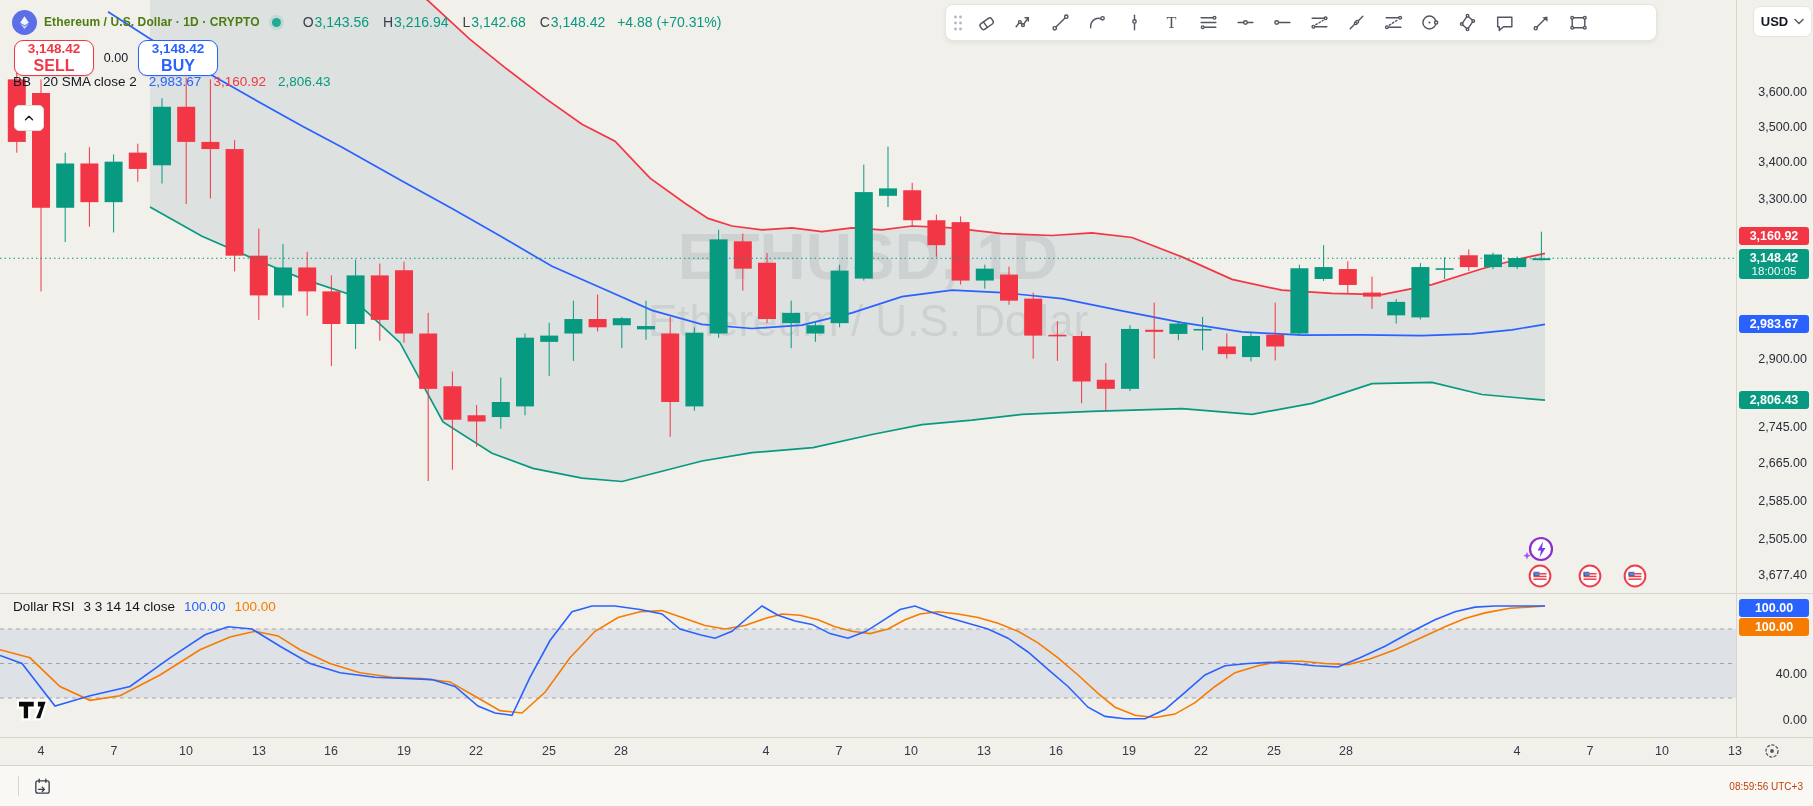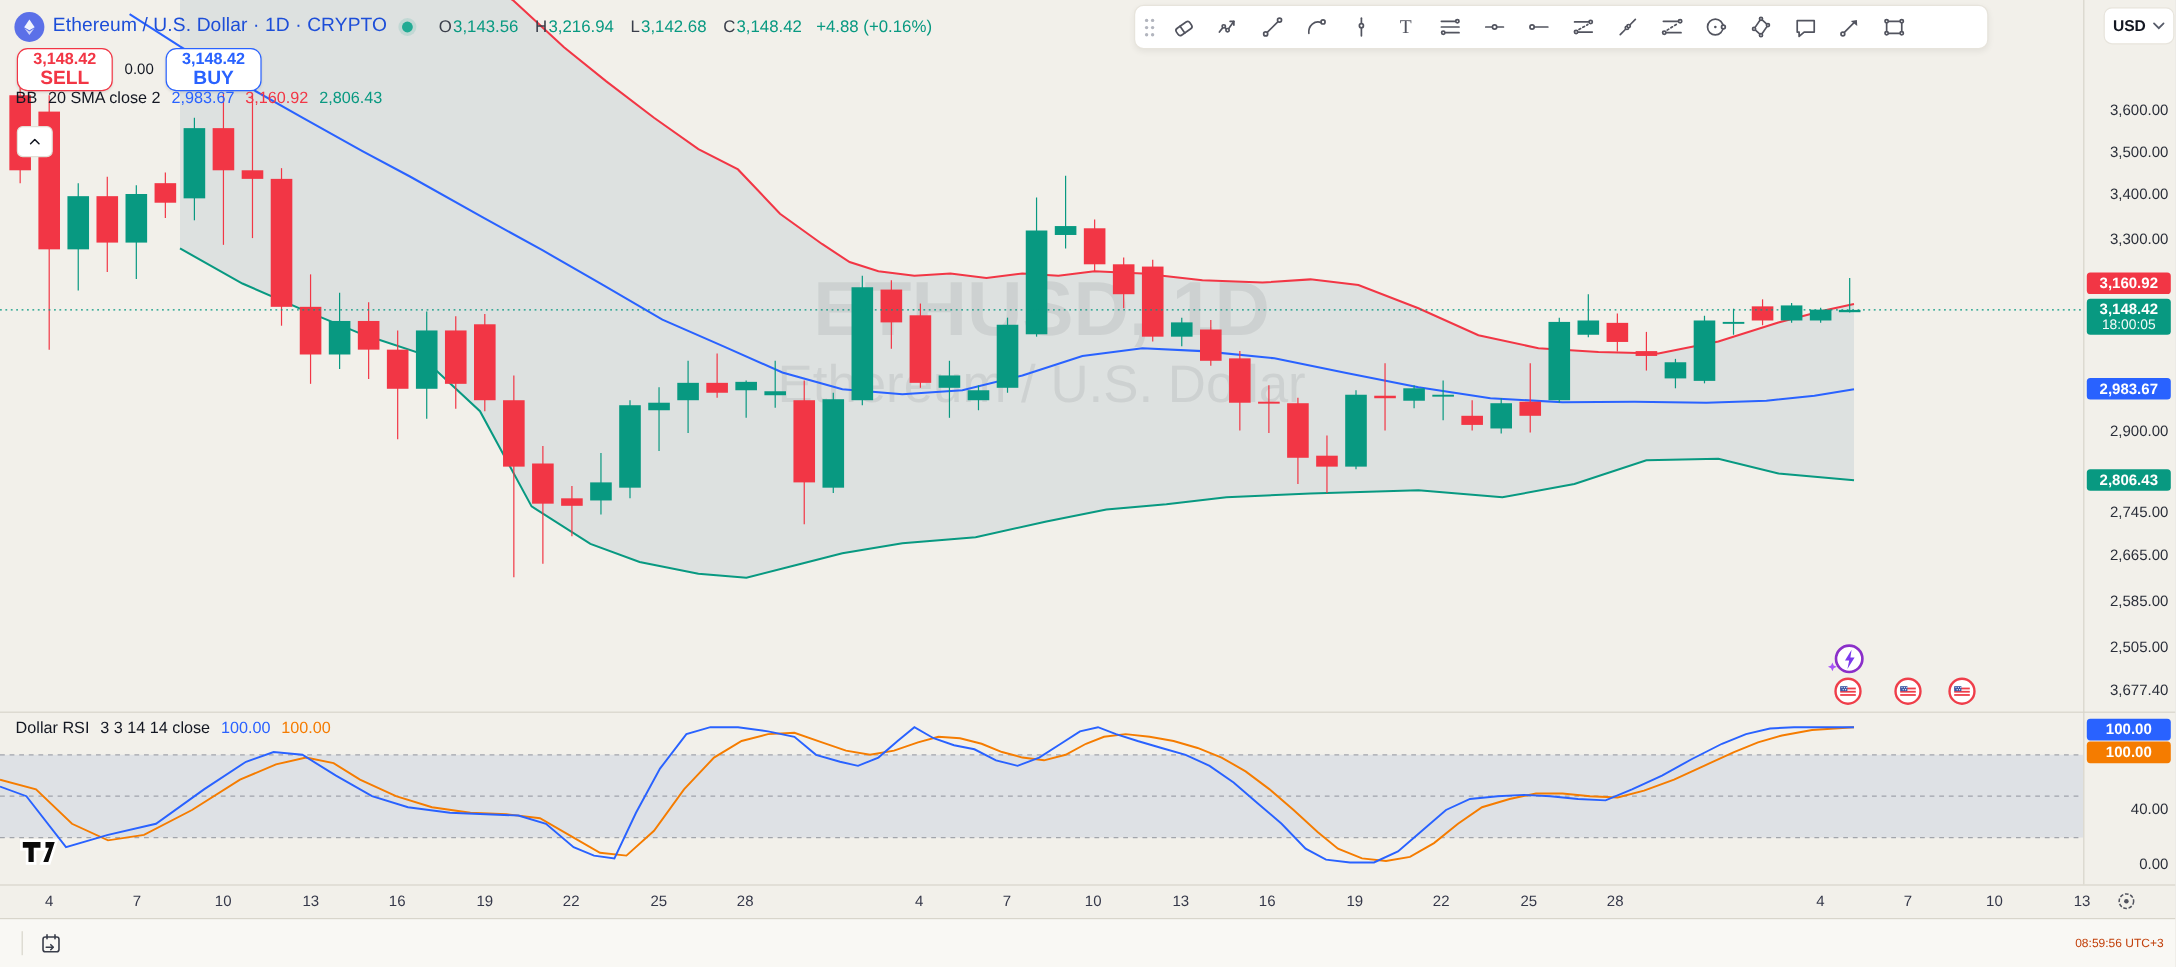--- a/index.html
+++ b/index.html
@@ -10,39 +10,39 @@
   .line-h{position:absolute;left:0;width:1813px;height:1px;background:#d8d5cb;z-index:3;}
   .line-v{position:absolute;top:0;width:1px;background:#d8d5cb;z-index:3;}
   
   #watermark{position:absolute;left:0;top:222px;width:1736px;text-align:center;z-index:0;
              color:rgba(60,64,72,0.10);pointer-events:none;}
   #watermark .wm1{font-size:64px;font-weight:600;line-height:70px;}
   #watermark .wm2{font-size:44px;font-weight:400;line-height:58px;}
   
   #sym-header{position:absolute;left:12px;top:9px;height:26px;display:flex;align-items:center;z-index:6;white-space:nowrap;}
   .logo{width:25px;height:25px;border-radius:50%;background:#5b70e8;display:flex;align-items:center;justify-content:center;margin-right:7px;}
-  .sym-title{font-size:16px;font-weight:400;color:#1d4ed8;letter-spacing:.1px;}
+  .sym-title{font-size:12px;font-weight:700;color:#4d7c0f;letter-spacing:.1px;}
   .status-dot{width:9px;height:9px;border-radius:50%;background:#22ab94;margin:0 12px 0 12px;box-shadow:0 0 0 3px rgba(34,171,148,.15);}
   .ohlc{font-size:14px;}
   .ohlc b{font-weight:400;color:#3a3e4a;margin-left:10px;}
   .ohlc span.v{color:#089981;margin-left:1px;}
   .ohlc .chg{color:#089981;margin-left:8px;}
   
   #order-panel{position:absolute;left:14px;top:40px;z-index:6;display:flex;align-items:center;}
   .trade-btn{width:78px;height:34px;border-radius:9px;background:#fff;display:flex;flex-direction:column;
              align-items:center;justify-content:center;line-height:1.1;cursor:pointer;
              box-shadow:0 1px 2px rgba(0,0,0,.08);}
   .trade-btn .p{font-size:13.5px;font-weight:700;}
   .trade-btn .l{font-size:16px;font-weight:600;}
   #sell-btn{border:1.5px solid #f23645;color:#f23645;}
   #buy-btn{border:1.5px solid #2962ff;color:#2962ff;}
   #spread{width:44px;text-align:center;font-size:12.5px;color:#131722;}
   
   .legend{position:absolute;z-index:6;font-size:13.5px;white-space:nowrap;display:flex;gap:9px;align-items:center;}
-  #bb-legend{left:13px;top:74px;}
+  #bb-legend{left:13px;top:74px;gap:12px;}
   #stoch-legend{left:13px;top:599px;}
   .legend .t{color:#131722;}
   .legend .v-blue{color:#2962ff;}
   .legend .v-red{color:#f23645;}
   .legend .v-green{color:#089981;}
   .legend .v-orange{color:#f57c00;}
   #legend-collapse{position:absolute;left:14px;top:105px;width:28px;height:24px;background:#fff;border:1px solid #e2dfd7;
       border-radius:5px;display:flex;align-items:center;justify-content:center;z-index:6;cursor:pointer;}
   
   #draw-toolbar{position:absolute;left:945px;top:4px;width:712px;height:37px;background:#fff;border:1px solid #e7e4dc;
@@ -251,21 +251,21 @@
           <polygon points="12,18 18.6,13.8 12,22.5 5.4,13.8" fill="#ffffff" opacity="0.7"></polygon>
         </svg>
     </span>
     <span class="sym-title">Ethereum / U.S. Dollar · 1D · CRYPTO</span>
     <span class="status-dot"></span>
     <span class="ohlc">
       <b>O</b><span class="v">3,143.56</span>
       <b>H</b><span class="v">3,216.94</span>
       <b>L</b><span class="v">3,142.68</span>
       <b>C</b><span class="v">3,148.42</span>
-      <span class="chg">+4.88 (+0.16%)</span>
+      <span class="chg">+4.88 (+70.31%)</span>
     </span>
   </div>
 
   <div id="order-panel">
     <div class="trade-btn" id="sell-btn">
       <span class="p">3,148.42</span>
       <span class="l">SELL</span>
     </div>
     <div id="spread">0.00</div>
     <div class="trade-btn" id="buy-btn">

